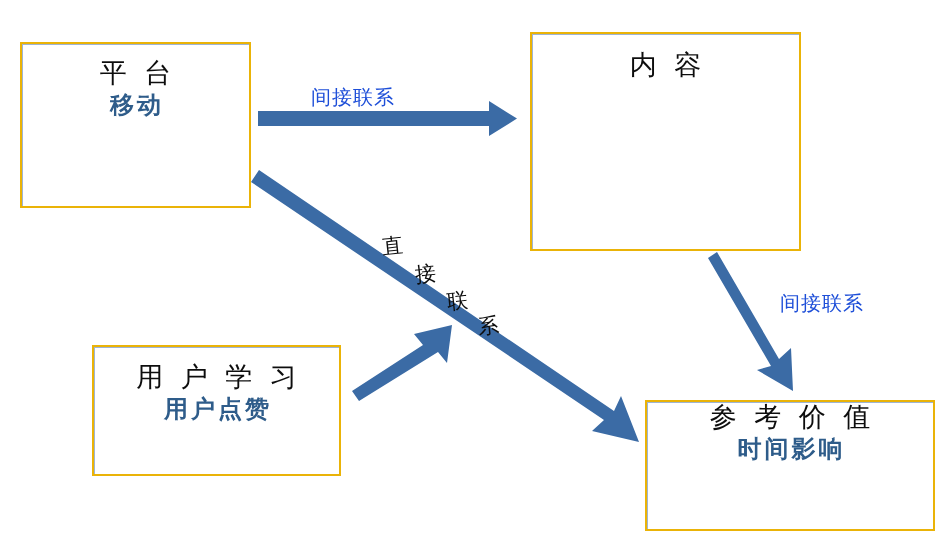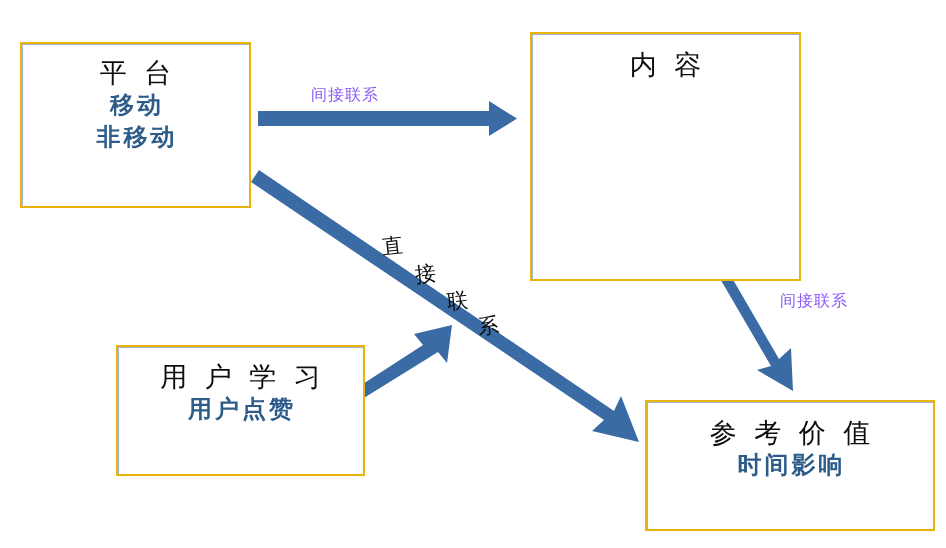--- a/index.html
+++ b/index.html
@@ -50,29 +50,29 @@
     color: #2E5C8A;
     font-size: 24px;
     font-weight: 700;
     letter-spacing: 3px;
     text-indent: 3px;
     line-height: 1.32;
     white-space: nowrap;
   }
 
   #box-platform      { left: 20px;  top: 42px;  width: 231px; height: 166px; padding-top: 14px; }
-  #box-content       { left: 530px; top: 32px;  width: 271px; height: 249px; padding-top: 16px; }
-  #box-user-learning { left: 92px;  top: 345px; width: 249px; height: 131px; padding-top: 15px; margin-left: 24px; }
-  #box-reference     { left: 645px; top: 400px; width: 290px; height: 131px; padding-top: 16px; }
+  #box-content       { left: 530px; top: 32px;  width: 271px; height: 219px; padding-top: 16px; }
+  #box-user-learning { left: 92px;  top: 345px; width: 249px; height: 131px; padding-top: 15px; }
+  #box-reference     { left: 645px; top: 400px; width: 290px; height: 131px; }
 
   
   .edge-label {
     position: absolute;
-    color: #8b5cf6;
-    font-size: 16px;
+    color: #1d4ed8;
+    font-size: 20px;
     font-weight: 400;
     letter-spacing: 1px;
     white-space: nowrap;
     line-height: 1;
   }
   #label-indirect-top   { left: 311px; top: 87px; }
   #label-indirect-right { left: 780px; top: 293px; }
 
   
   .diag-label { position: absolute; }
@@ -109,21 +109,20 @@
     </g>
 
     <g>
       <path d="M 352 391 L 423 345 L 414 334 L 452 325 L 447 363 L 438 352 L 359 401 Z" fill="#3B6BA5"></path>
     </g>
   </svg>
 
   <div class="node-box" id="box-platform">
     <div class="node-title">平 台</div>
     <div class="node-sub">移动</div>
-    <div class="node-sub">非移动</div>
   </div>
 
   <div class="node-box" id="box-content">
     <div class="node-title">内 容</div>
   </div>
 
   <div class="node-box" id="box-user-learning">
     <div class="node-title">用 户 学 习</div>
     <div class="node-sub">用户点赞</div>
   </div>

